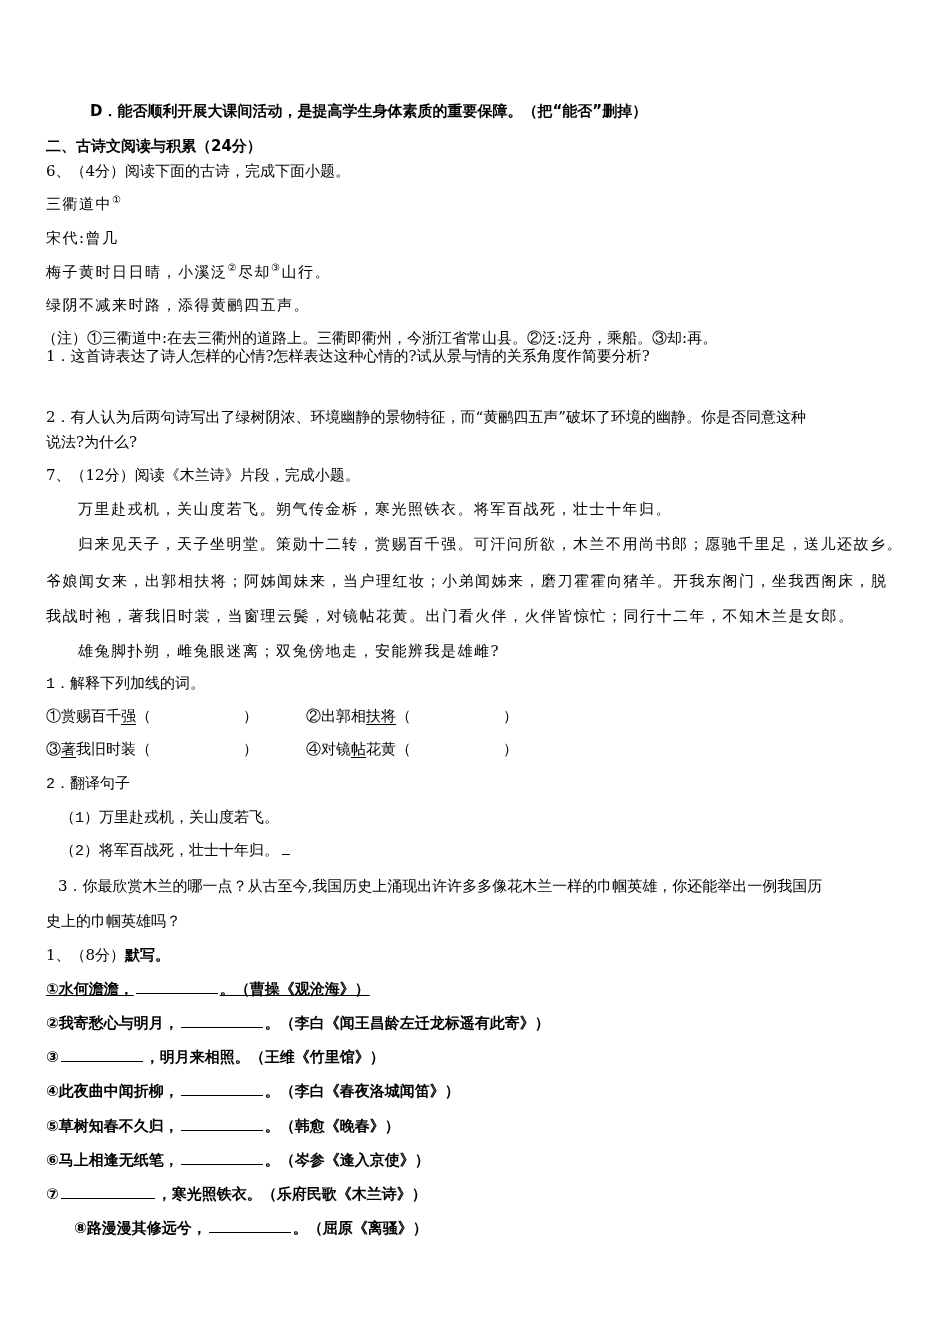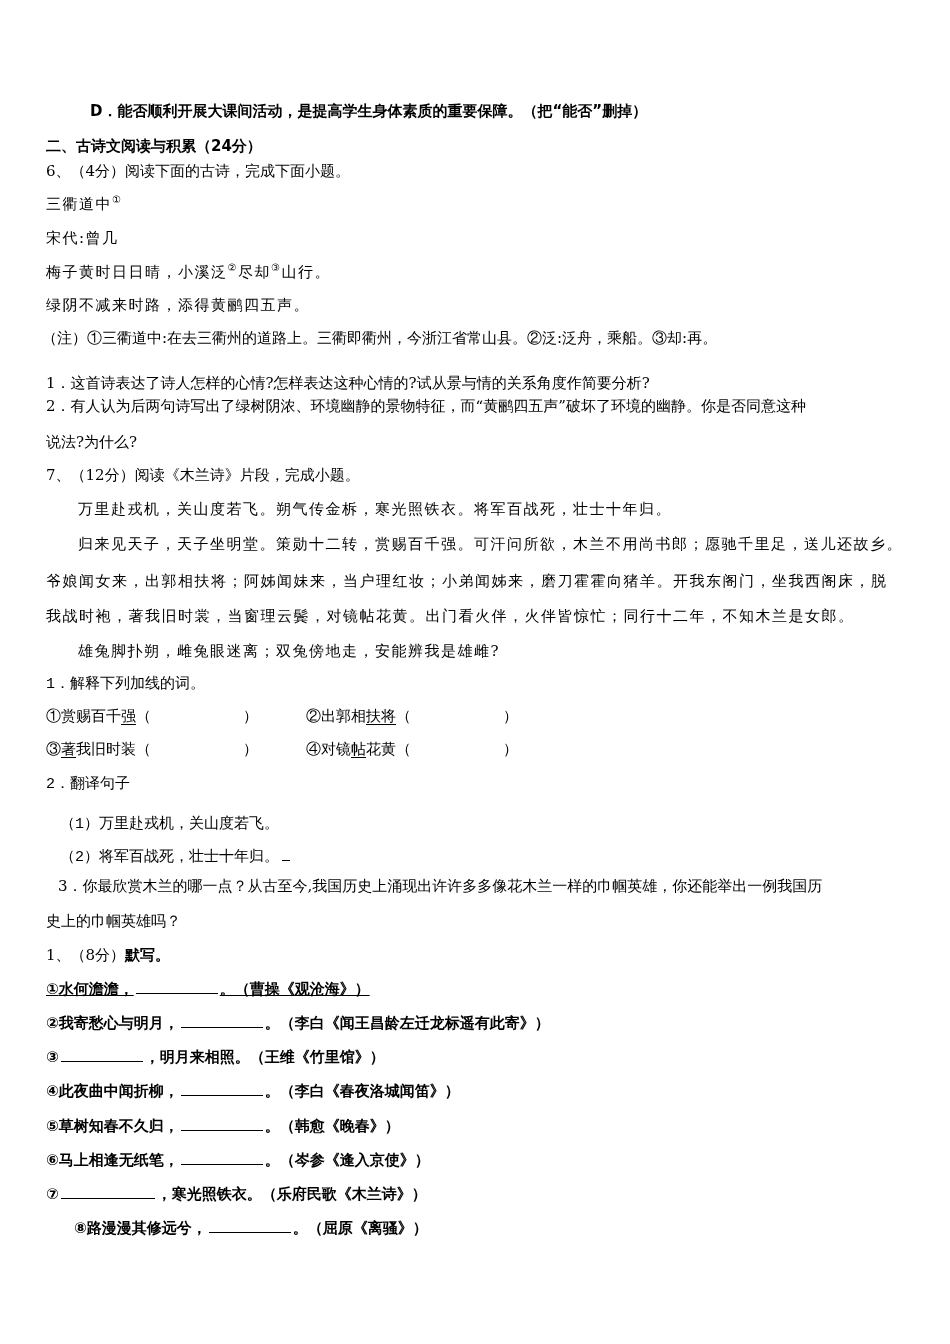--- a/index.html
+++ b/index.html
@@ -33,21 +33,21 @@
       font-family: "DejaVu Sans", "Liberation Sans", sans-serif;
     }
     .kai {
       font-family: "DejaVu Serif", "Liberation Serif", serif;
       letter-spacing: 1.5px;
     }
     .sans {
       font-family: Liberation Mono, monospace;
     }
     .indent { padding-left: 32px; }
-    .indent-sm { padding-left: 14px; margin-top: 6px; }
+    .indent-sm { padding-left: 14px; }
     .u { text-decoration: underline; text-underline-offset: 3px; }
     .sup { font-size: 10px; vertical-align: super; line-height: 0; }
     .blank-paren { display: inline-block; width: 92px; }
     .gap { display: inline-block; width: 30px; }
     .fill-blank {
       display: inline-block;
       width: 82px;
       border-bottom: 1.2px solid #000;
       height: 14px;
       vertical-align: baseline;
@@ -82,23 +82,23 @@
   <div class="line kai" style="top:228px;">宋代:曾几</div>
 
   <div class="line kai" style="top:262px;">
     <span>梅子黄时日日晴，小溪泛</span><span class="sup">②</span><span>尽却</span><span class="sup">③</span><span>山行。</span>
   </div>
 
   <div class="line kai" style="top:295px;">绿阴不减来时路，添得黄鹂四五声。</div>
 
   <div class="line" style="top:328px; left:-4px;">（注）①三衢道中:在去三衢州的道路上。三衢即衢州，今浙江省常山县。②泛:泛舟，乘船。③却:再。</div>
 
-  <div class="line" style="top:373px;">1．这首诗表达了诗人怎样的心情?怎样表达这种心情的?试从景与情的关系角度作简要分析?</div>
+  <div class="line" style="top:346px;">1．这首诗表达了诗人怎样的心情?怎样表达这种心情的?试从景与情的关系角度作简要分析?</div>
 
-  <div class="line" style="top:396px;">2．有人认为后两句诗写出了绿树阴浓、环境幽静的景物特征，而“黄鹂四五声”破坏了环境的幽静。你是否同意这种</div>
+  <div class="line" style="top:407px;">2．有人认为后两句诗写出了绿树阴浓、环境幽静的景物特征，而“黄鹂四五声”破坏了环境的幽静。你是否同意这种</div>
   <div class="line" style="top:432px;">说法?为什么?</div>
 
   <div class="line" style="top:465px;">7、（12分）阅读《木兰诗》片段，完成小题。</div>
 
   <div class="line kai indent" style="top:499px;">万里赴戎机，关山度若飞。朔气传金柝，寒光照铁衣。将军百战死，壮士十年归。</div>
   <div class="line kai indent" style="top:534px;">归来见天子，天子坐明堂。策勋十二转，赏赐百千强。可汗问所欲，木兰不用尚书郎；愿驰千里足，送儿还故乡。</div>
   <div class="line kai" style="top:571px;">爷娘闻女来，出郭相扶将；阿姊闻妹来，当户理红妆；小弟闻姊来，磨刀霍霍向猪羊。开我东阁门，坐我西阁床，脱</div>
   <div class="line kai" style="top:606px;">我战时袍，著我旧时裳，当窗理云鬓，对镜帖花黄。出门看火伴，火伴皆惊忙；同行十二年，不知木兰是女郎。</div>
   <div class="line kai indent" style="top:641px;">雄兔脚扑朔，雌兔眼迷离；双兔傍地走，安能辨我是雄雌?</div>
 

